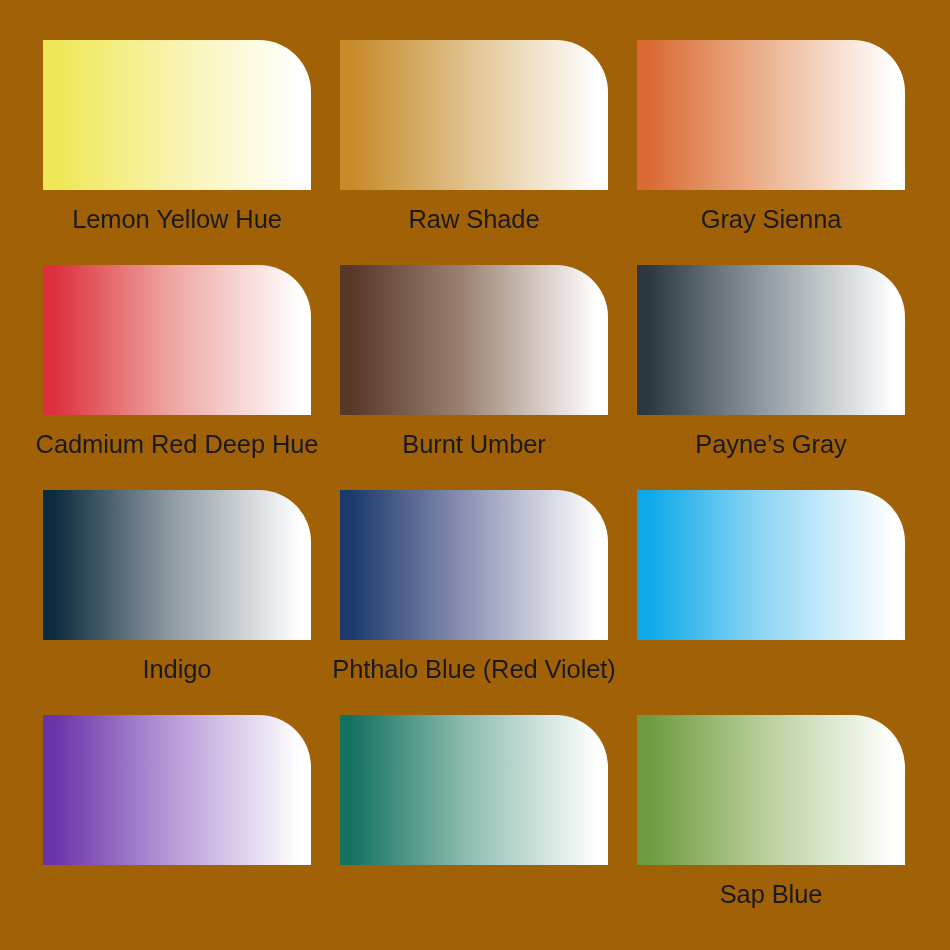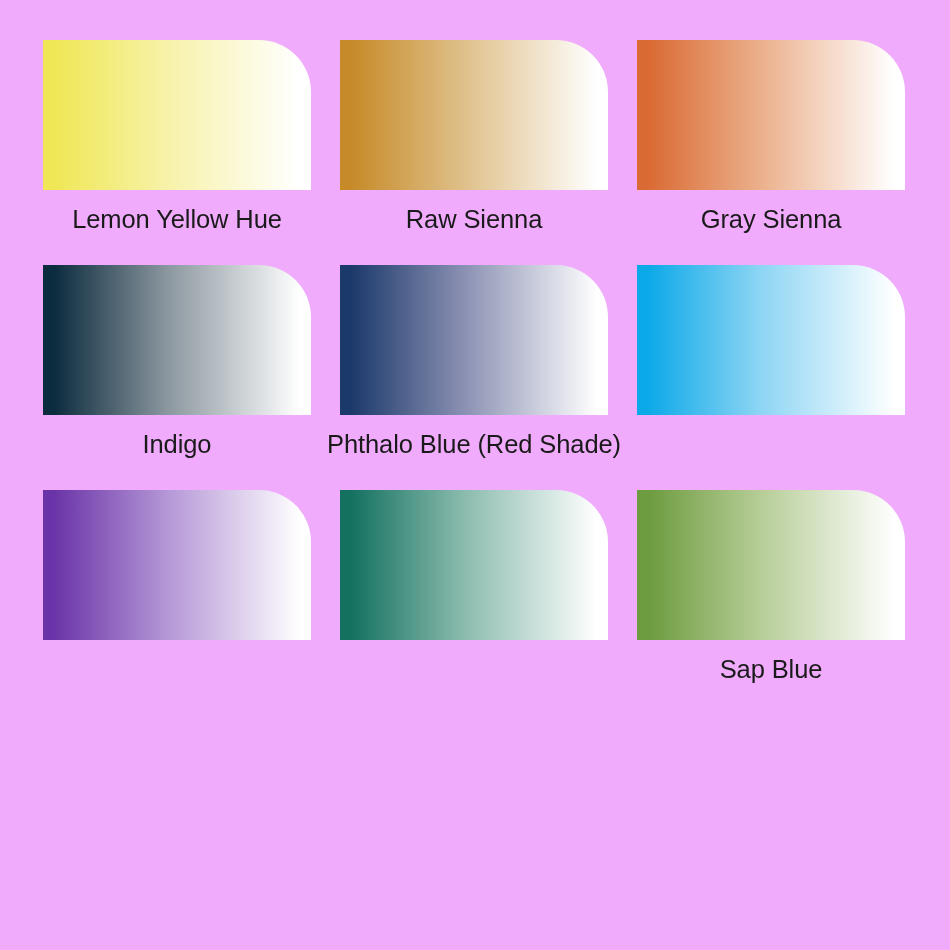--- a/index.html
+++ b/index.html
@@ -16,21 +16,21 @@
     -webkit-font-smoothing: antialiased;
   }
 
   #swatch-chart {
     width: 950px;
     height: 950px;
     box-sizing: border-box;
     padding: 40px 43px 0 43px;
     display: flex;
     flex-direction: column;
-    background: #f0abfc;
+    background: #a16207;
   }
 
   .swatch-row {
     display: flex;
     flex-direction: row;
     justify-content: flex-start;
     height: 225px;
   }
 
   .swatch-cell {
@@ -66,37 +66,51 @@
 
 <div id="swatch-chart">
 
   <div class="swatch-row">
     <div class="swatch-cell">
       <div class="swatch-chip" title="Lemon Yellow Hue" style="background-image: linear-gradient(to right, rgb(239, 231, 85) 0%, rgb(239, 231, 85) 4%, rgb(247, 242, 168) 46%, rgb(255, 255, 255) 96%, rgb(255, 255, 255) 100%);"></div>
       <div class="swatch-label">Lemon Yellow Hue</div>
     </div>
     <div class="swatch-cell">
       <div class="swatch-chip" title="Raw Sienna" style="background-image: linear-gradient(to right, rgb(198, 138, 40) 0%, rgb(198, 138, 40) 4%, rgb(223, 192, 138) 46%, rgb(255, 255, 255) 96%, rgb(255, 255, 255) 100%);"></div>
-      <div class="swatch-label">Raw Sienna</div>
+      <div class="swatch-label">Raw Shade</div>
     </div>
     <div class="swatch-cell">
       <div class="swatch-chip" title="Burnt Sienna" style="background-image: linear-gradient(to right, rgb(218, 106, 51) 0%, rgb(218, 106, 51) 4%, rgb(235, 176, 140) 46%, rgb(255, 255, 255) 96%, rgb(255, 255, 255) 100%);"></div>
       <div class="swatch-label">Gray Sienna</div>
     </div>
   </div>
 
+  <div class="swatch-row">
+    <div class="swatch-cell">
+      <div class="swatch-chip" title="Cadmium Red Deep Hue" style="background-image: linear-gradient(to right, rgb(220, 47, 61) 0%, rgb(220, 47, 61) 4%, rgb(237, 162, 156) 46%, rgb(255, 255, 255) 96%, rgb(255, 255, 255) 100%);"></div>
+      <div class="swatch-label">Cadmium Red Deep Hue</div>
+    </div>
+    <div class="swatch-cell">
+      <div class="swatch-chip" title="Burnt Umber" style="background-image: linear-gradient(to right, rgb(87, 56, 40) 0%, rgb(87, 56, 40) 4%, rgb(156, 130, 114) 46%, rgb(255, 255, 255) 96%, rgb(255, 255, 255) 100%);"></div>
+      <div class="swatch-label">Burnt Umber</div>
+    </div>
+    <div class="swatch-cell">
+      <div class="swatch-chip" title="Payne’s Gray" style="background-image: linear-gradient(to right, rgb(43, 56, 64) 0%, rgb(43, 56, 64) 4%, rgb(141, 151, 158) 46%, rgb(255, 255, 255) 96%, rgb(255, 255, 255) 100%);"></div>
+      <div class="swatch-label">Payne’s Gray</div>
+    </div>
+  </div>
 
   <div class="swatch-row">
     <div class="swatch-cell">
       <div class="swatch-chip" title="Indigo" style="background-image: linear-gradient(to right, rgb(11, 43, 62) 0%, rgb(11, 43, 62) 4%, rgb(138, 150, 158) 46%, rgb(255, 255, 255) 96%, rgb(255, 255, 255) 100%);"></div>
       <div class="swatch-label">Indigo</div>
     </div>
     <div class="swatch-cell">
       <div class="swatch-chip" title="Phthalo Blue (Red Shade)" style="background-image: linear-gradient(to right, rgb(27, 57, 107) 0%, rgb(27, 57, 107) 4%, rgb(138, 144, 178) 46%, rgb(255, 255, 255) 96%, rgb(255, 255, 255) 100%);"></div>
-      <div class="swatch-label">Phthalo Blue (Red Shade)</div>
+      <div class="swatch-label">Phthalo Blue (Red Violet)</div>
     </div>
     <div class="swatch-cell">
       <div class="swatch-chip" title="Cerulean Blue Hue" style="background-image: linear-gradient(to right, rgb(12, 169, 232) 0%, rgb(12, 169, 232) 4%, rgb(141, 213, 244) 46%, rgb(255, 255, 255) 96%, rgb(255, 255, 255) 100%);"></div>
     </div>
   </div>
 
   <div class="swatch-row">
     <div class="swatch-cell">
       <div class="swatch-chip" title="Dioxazine Violet" style="background-image: linear-gradient(to right, rgb(106, 52, 168) 0%, rgb(106, 52, 168) 4%, rgb(180, 150, 214) 46%, rgb(255, 255, 255) 96%, rgb(255, 255, 255) 100%);"></div>
     </div>

